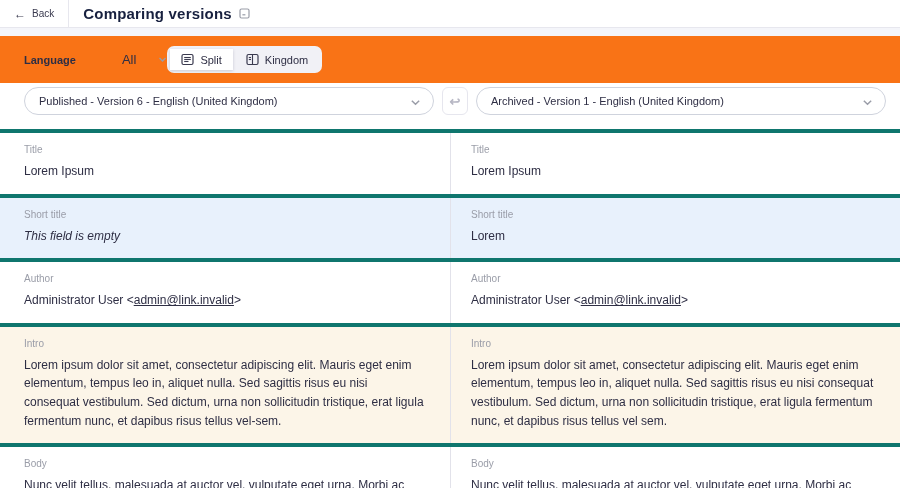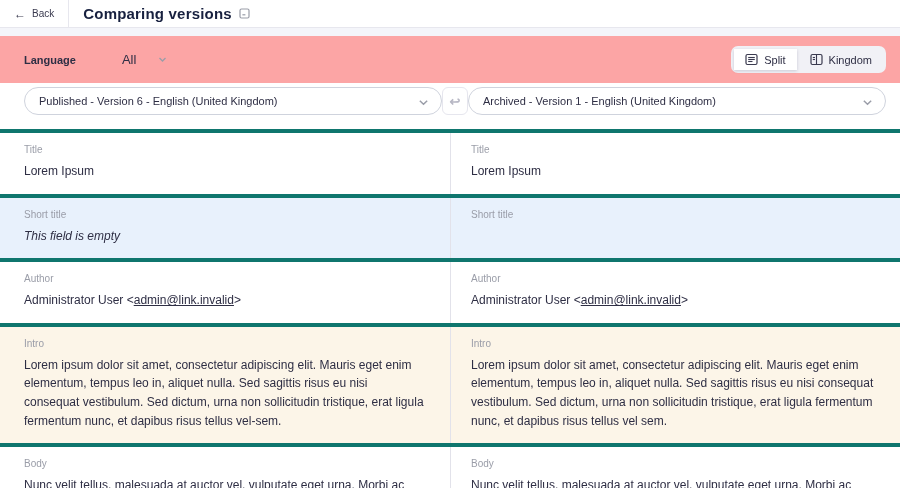--- a/index.html
+++ b/index.html
@@ -12,37 +12,37 @@
   .back-btn { display:flex; align-items:center; gap:6px; padding:0 14px;
     font-size:10px; color:#3a3a4f; cursor:pointer; border-right:1px solid #e7e7ee; }
   .back-arrow { font-size:12px; color:#3a3a4f; line-height:1; }
   .page-title-wrap { display:flex; align-items:center; gap:7px; padding:0 14px; }
   .page-title { font-size:15px; font-weight:bold; color:#17203f; letter-spacing:.2px; }
   .info-icon svg { display:block; }
 
   .page-gap { height:8px; background:#f4f5fa; }
 
   
-  .toolbar { display:flex; align-items:center; justify-content:space-between;
-    padding:10px 14px 10px 24px; background:#fca5a5; }
+  .toolbar { display:flex; align-items:center; justify-content:flex-start;
+    padding:10px 14px 10px 24px; background:#f97316; }
   .lang-group { display:flex; align-items:center; gap:14px; }
   .lang-label { font-size:11px; font-weight:bold; color:#2e2e44; }
   .lang-select { display:flex; align-items:center; gap:22px; font-size:13px;
     color:#2e2e44; cursor:pointer;margin-left:32px; }
   .chev { width:9px; height:9px; display:inline-block; }
   .chev svg { display:block; }
 
   .seg-control { display:flex; background:#f1f1f6; border-radius:7px; padding:3px; gap:2px; }
   .seg-btn { display:flex; align-items:center; gap:6px; font-size:11px; color:#2e2e44;
     padding:4px 11px; border-radius:0; cursor:pointer; }
   .seg-btn.active { background:#fff; box-shadow:0 1px 3px rgba(30,30,60,.18); }
   .seg-icon svg { display:block; }
 
   
-  .selector-row { display:flex; align-items:center; padding:4px 14px 14px 24px; gap:0; background:#fff; }
+  .selector-row { display:flex; align-items:center; padding:4px 14px 14px 24px; gap:8px; background:#fff; }
   .version-select { flex:1; height:28px; border:1px solid #cfd3dd; border-radius:15px;
     background:#fff; display:flex; align-items:center; justify-content:space-between;
     padding:0 14px; font-size:11px; color:#2e2e44; cursor:pointer; }
   .swap-btn { width:26px; height:28px; border:1px solid #e6e6ee; border-radius:6px;
     background:#fff; display:flex; align-items:center; justify-content:center;
     color:#b7b7c4; font-size:13px; font-weight:bold; cursor:pointer; }
 
   
   .compare { background:#fff; }
   .row { display:grid; grid-template-columns:1fr 1fr; border-top:4px solid #0f766e; }
@@ -149,20 +149,21 @@
     </div>
   </div>
 
   <div class="row bg-blue">
     <div class="cell">
       <div class="field-label">Short title</div>
       <div class="field-value empty">This field is empty</div>
     </div>
     <div class="cell right">
       <div class="field-label">Short title</div>
+      <div class="field-value">Lorem</div>
     </div>
   </div>
 
   <div class="row">
     <div class="cell">
       <div class="field-label">Author</div>
       <div class="field-value"><span>Administrator User &lt;</span><span class="email">admin@link.invalid</span><span>&gt;</span></div>
     </div>
     <div class="cell right">
       <div class="field-label">Author</div>

